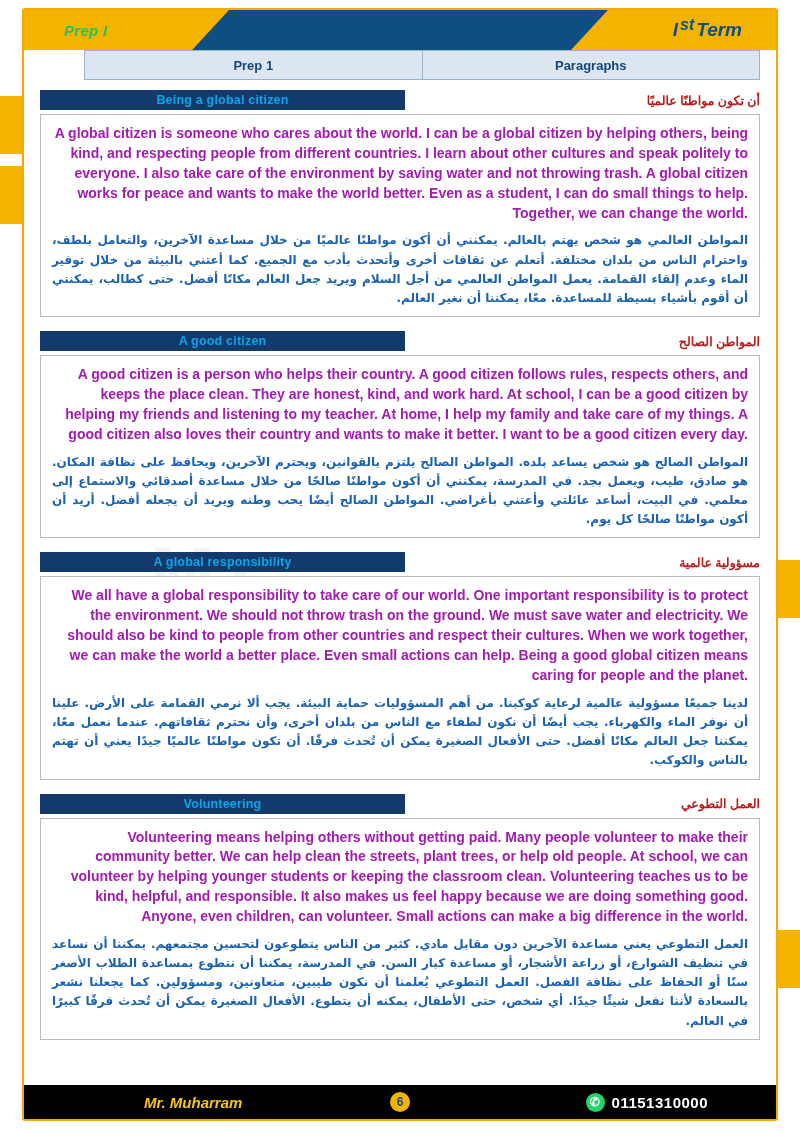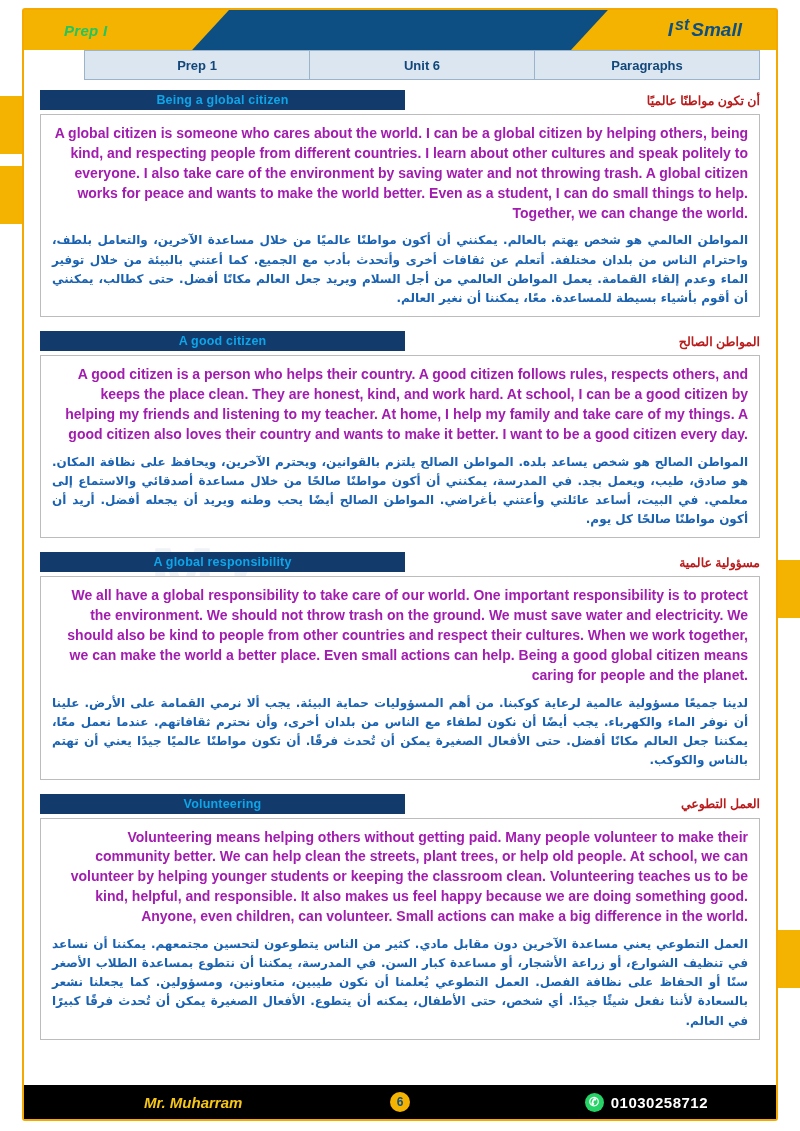--- a/index.html
+++ b/index.html
@@ -221,27 +221,26 @@
   <div class="tab r1"></div>
   <div class="tab r2"></div>
 
   <div class="header">
     <div class="yellow-left"></div>
     <div class="yellow-right"></div>
     <div class="left-label">Prep I</div>
     <div class="right-label">
       <span>I</span>
         <span class="sup">st</span>
-      <span>Small</span>
+      <span>Term</span>
     </div>
   </div>
 
   <div class="metabar">
     <div class="cell">Prep 1</div>
-    <div class="cell">Unit 6</div>
     <div class="cell">Paragraphs</div>
   </div>
 
   <div class="watermark">Mr</div>
 
   <div class="content">
 
     <div class="section">
       <div class="sec-head">
         <div class="sec-title">Being a global citizen</div>
@@ -286,16 +285,16 @@
       </div>
     </div>
 
   </div>
 
   <div class="footer">
     <div class="name">Mr. Muharram</div>
     <div class="page-badge">6</div>
     <div class="phone">
       <span class="wa">✆</span>
-      <span>01030258712</span>
+      <span>01151310000</span>
     </div>
   </div>
 </div>
 
 </body></html>

